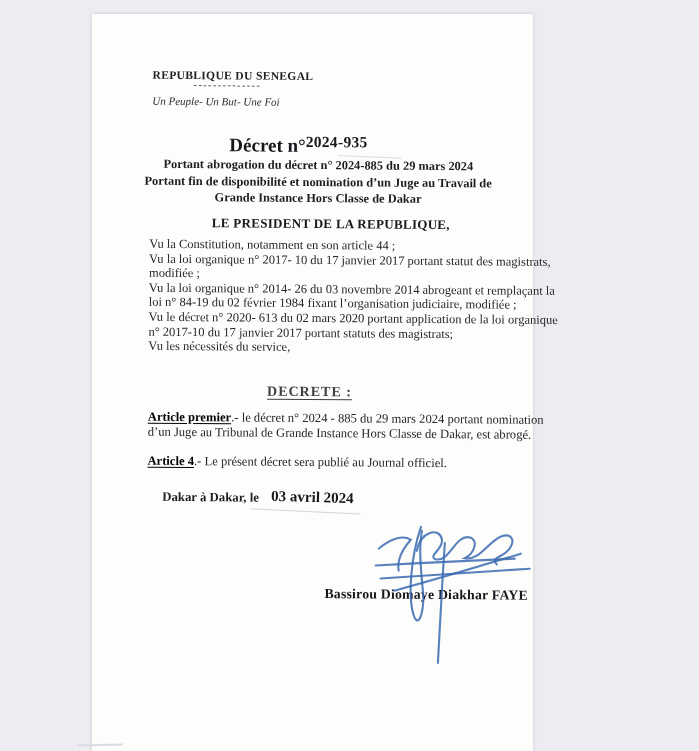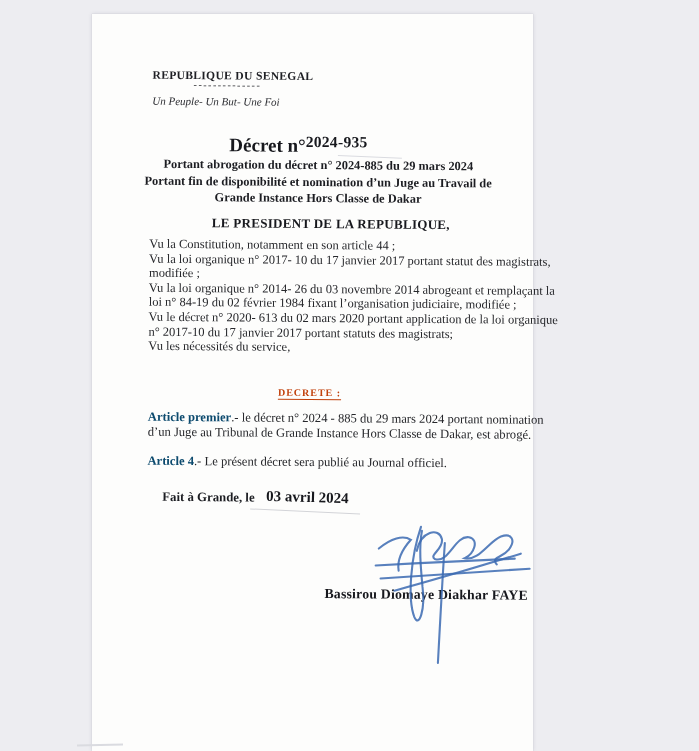--- a/index.html
+++ b/index.html
@@ -31,25 +31,25 @@
   .decree-label { font-size:19px; }
   .decree-num { font-size:15.5px; position:relative; top:-5px; letter-spacing:.3px; }
   .subject { font-weight:bold; font-size:12.4px; line-height:16.5px; color:#1c1d22; white-space:nowrap; }
   .president { font-weight:bold; font-size:13px; letter-spacing:.3px; margin-top:9px; transform:translateX(13px); color:#17181d; white-space:nowrap; }
   .fill-line-number { position:absolute; left:247px; top:142px; width:64px; border-top:1px solid #dadbe0; transform:rotate(2deg); }
   
   .visas { position:absolute; left:59px; top:224px; font-size:12.5px; line-height:14.6px; color:#26272b; }
   .visa-line { white-space:nowrap; }
   
   .decrete { position:absolute; left:0; top:368px; width:100%; text-align:center; }
-  .decrete span { font-weight:bold; font-size:10px; letter-spacing:1px; text-decoration:underline; text-underline-offset:3px; color:#c2410c; }
+  .decrete span { font-weight:bold; font-size:14px; letter-spacing:1px; text-decoration:underline; text-underline-offset:3px; color:#404040; }
   
   .articles { position:absolute; left:59px; top:397px; font-size:12.6px; line-height:15px; }
   .art-line { white-space:nowrap; }
-  .art-label { font-weight:bold; text-underline-offset:2px; color:#0c4a6e; }
+  .art-label { font-weight:bold; text-decoration:underline; text-underline-offset:2px; color:#000000; }
   .article-2 { margin-top:14px; }
   
   .closing { position:absolute; left:74px; top:474px; white-space:nowrap; }
   .place-label { font-weight:bold; font-size:12.8px; color:#1c1d22; }
   .decree-date { font-weight:bold; font-size:15px; margin-left:12px; display:inline-block; transform:rotate(1.2deg); color:#17181d; }
   .fill-line-date { position:absolute; left:162px; top:497px; width:110px; border-top:1px solid #d3d4d8; transform:rotate(2.2deg); }
   
   .signer { position:absolute; left:237px; top:572px; font-weight:bold; font-size:13.8px; letter-spacing:.2px; white-space:nowrap; color:#17181d; }
   .signature-svg { position:absolute; left:275px; top:500px; width:200px; height:150px; pointer-events:none; }
   .signature-svg path { fill:none; stroke:#3b6ab2; stroke-width:2.1; stroke-linecap:round; opacity:.85; }
@@ -99,21 +99,21 @@
       <div class="art-line">
         <span class="art-label">Article premier</span><span>.- le décret n° 2024 - 885 du 29 mars 2024 portant nomination</span>
       </div>
       <div class="art-line">d’un Juge au Tribunal de Grande Instance Hors Classe de Dakar, est abrogé.</div>
       <div class="art-line article-2">
         <span class="art-label">Article 4</span><span>.- Le présent décret sera publié au Journal officiel.</span>
       </div>
     </div>
 
     <div class="closing">
-      <span class="place-label">Fait à Grande, le</span><span class="decree-date">03 avril 2024</span>
+      <span class="place-label">Dakar à Dakar, le</span><span class="decree-date">03 avril 2024</span>
     </div>
     <div class="fill-line-date"></div>
 
     <div class="signer">Bassirou Diomaye Diakhar FAYE</div>
 
     <svg class="signature-svg" viewBox="0 0 200 150" aria-hidden="true">
       <path d="M16,34 C28,24 40,20 48,25 C40,34 34,44 36,56"></path>
       <path d="M54,36 C58,16 76,12 79,24 C81,34 66,40 72,44 C86,49 92,20 106,22 C117,24 111,39 102,43 C116,46 126,26 138,21 C149,17 153,25 146,34 C139,43 128,41 134,49"></path>
       <path d="M13,51 C60,48 110,45 152,43"></path>
       <path d="M18,64 C70,60 120,56 167,53"></path>

